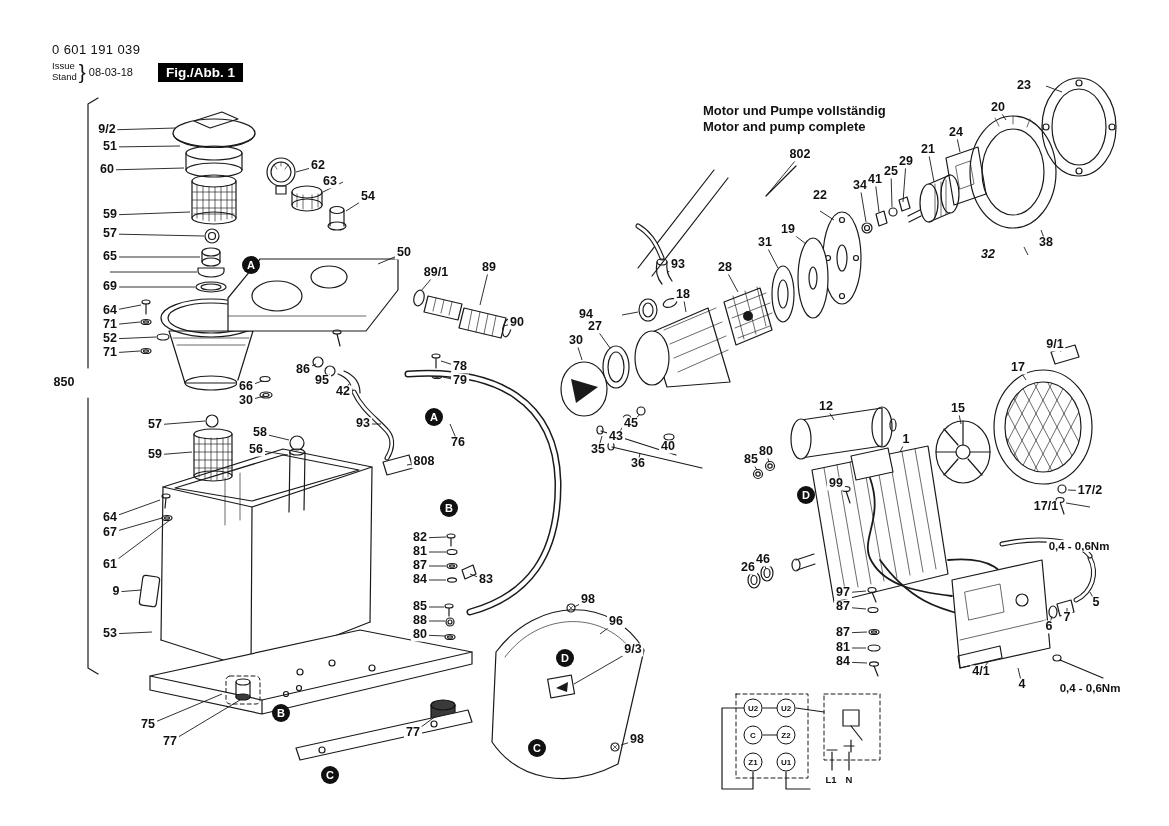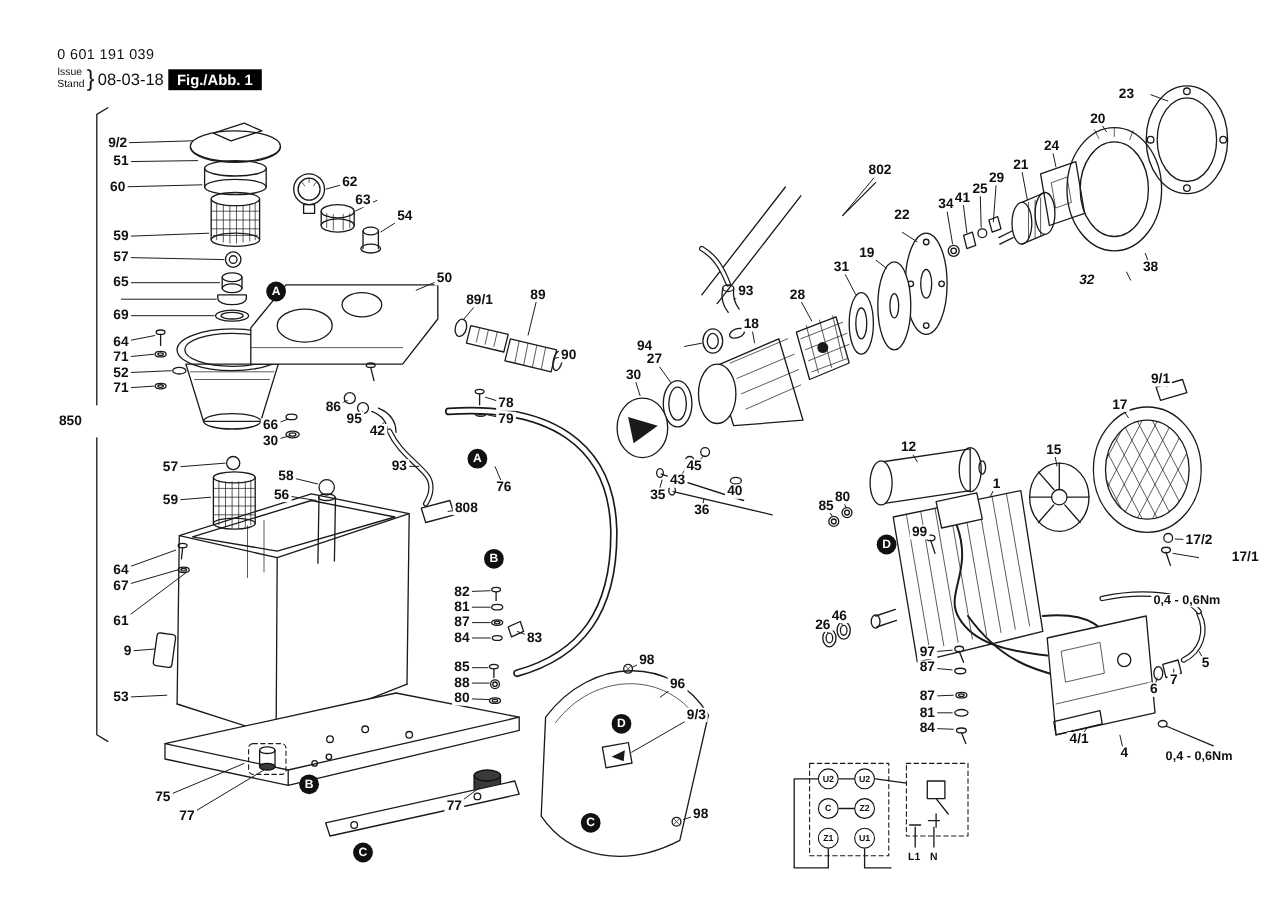--- a/index.html
+++ b/index.html
@@ -21,21 +21,21 @@
   .part-label{position:absolute;transform:translate(-50%,-50%);font-size:12.5px;font-weight:bold;line-height:1.05;background:#fff;padding:0 2px;white-space:nowrap;color:#111}
   .torque-note{position:absolute;transform:translate(-50%,-50%);font-size:11.5px;font-weight:bold;background:#fff;padding:0 2px;white-space:nowrap}
   .marker{position:absolute;transform:translate(-50%,-50%);width:18px;height:18px;border-radius:50%;background:#101010;color:#fff;font-size:11px;font-weight:bold;display:flex;align-items:center;justify-content:center}
   .term{position:absolute;transform:translate(-50%,-50%);width:19px;height:19px;border-radius:50%;border:1.4px solid #111;background:#fff;font-size:8px;font-weight:bold;display:flex;align-items:center;justify-content:center}
   .wire-label{position:absolute;transform:translate(-50%,-50%);font-size:9.5px;font-weight:bold;background:#fff;padding:0 1px}
   #header{position:absolute;left:52px;top:42px}
   .pn{font-size:13px;letter-spacing:.4px}
   .issue-row{display:flex;align-items:center;margin-top:3px}
   .issue-col{font-size:9.5px;line-height:1.15}
   .brace{font-size:21px;font-weight:400;margin:0 3px 0 2px}
-  .date{font-size:15px;margin-right:4px}
+  .date{font-size:11px;margin-right:25px}
   .figbox{background:#000;color:#fff;font-size:13.5px;font-weight:bold;padding:2px 8px}
   #section-note{position:absolute;left:703px;top:103px;font-size:13px;font-weight:bold;line-height:1.2}
   #footer-note{position:absolute;left:1003px;top:735px;font-size:10.5px;line-height:1.25}
 </style>
 </head>
 <body>
 
 <div id="page">
 
   <svg id="art" width="1169" height="826" viewBox="0 0 1169 826">
@@ -537,21 +537,21 @@
       <div class="part-label" style="left: 631px; top: 424px;">45</div>
       <div class="part-label" style="left: 616px; top: 437px;">43</div>
       <div class="part-label" style="left: 598px; top: 450px;">35</div>
       <div class="part-label" style="left: 638px; top: 464px;">36</div>
       <div class="part-label" style="left: 668px; top: 447px;">40</div>
       <div class="part-label" style="left: 826px; top: 407px;">12</div>
       <div class="part-label" style="left: 958px; top: 409px;">15</div>
       <div class="part-label" style="left: 1018px; top: 368px;">17</div>
       <div class="part-label" style="left: 1055px; top: 345px;">9/1</div>
       <div class="part-label" style="left: 1090px; top: 491px;">17/2</div>
-      <div class="part-label" style="left: 1132px; top: 507px;">17/1</div>
+      <div class="part-label" style="left: 1046px; top: 507px;">17/1</div>
       <div class="part-label" style="left: 751px; top: 460px;">85</div>
       <div class="part-label" style="left: 766px; top: 452px;">80</div>
       <div class="part-label" style="left: 836px; top: 484px;">99</div>
       <div class="part-label" style="left: 906px; top: 440px;">1</div>
       <div class="part-label" style="left: 748px; top: 568px;">26</div>
       <div class="part-label" style="left: 763px; top: 560px;">46</div>
       <div class="part-label" style="left: 843px; top: 593px;">97</div>
       <div class="part-label" style="left: 843px; top: 607px;">87</div>
       <div class="part-label" style="left: 843px; top: 633px;">87</div>
       <div class="part-label" style="left: 843px; top: 648px;">81</div>
@@ -587,15 +587,19 @@
       <div class="issue-col">
         <div>Issue</div>
         <div>Stand</div>
       </div>
       <div class="brace">}</div>
       <div class="date">08-03-18</div>
       <div class="figbox">Fig./Abb. 1</div>
     </div>
   </div>
 
+  <div id="section-note">
+    <div>Motor und Pumpe vollständig</div>
+    <div>Motor and pump complete</div>
+  </div>
 
 
 </div>
 
 </body></html>

